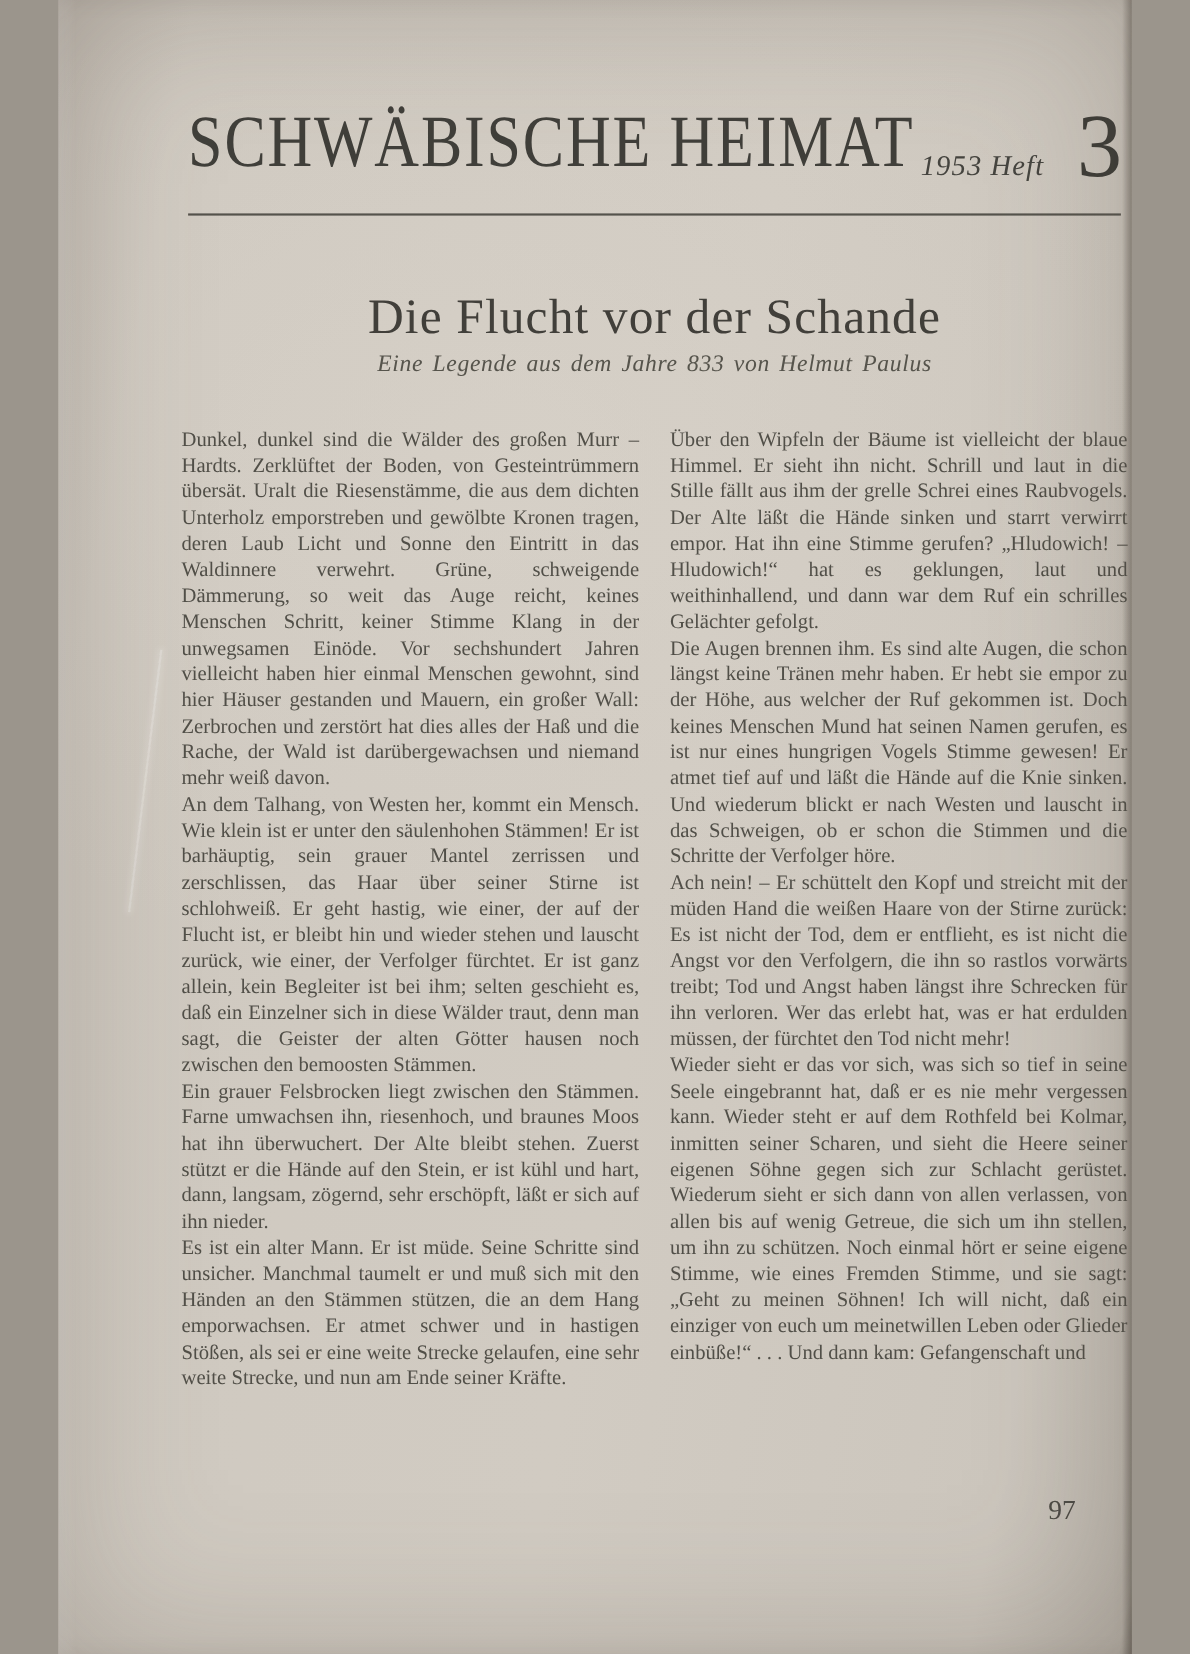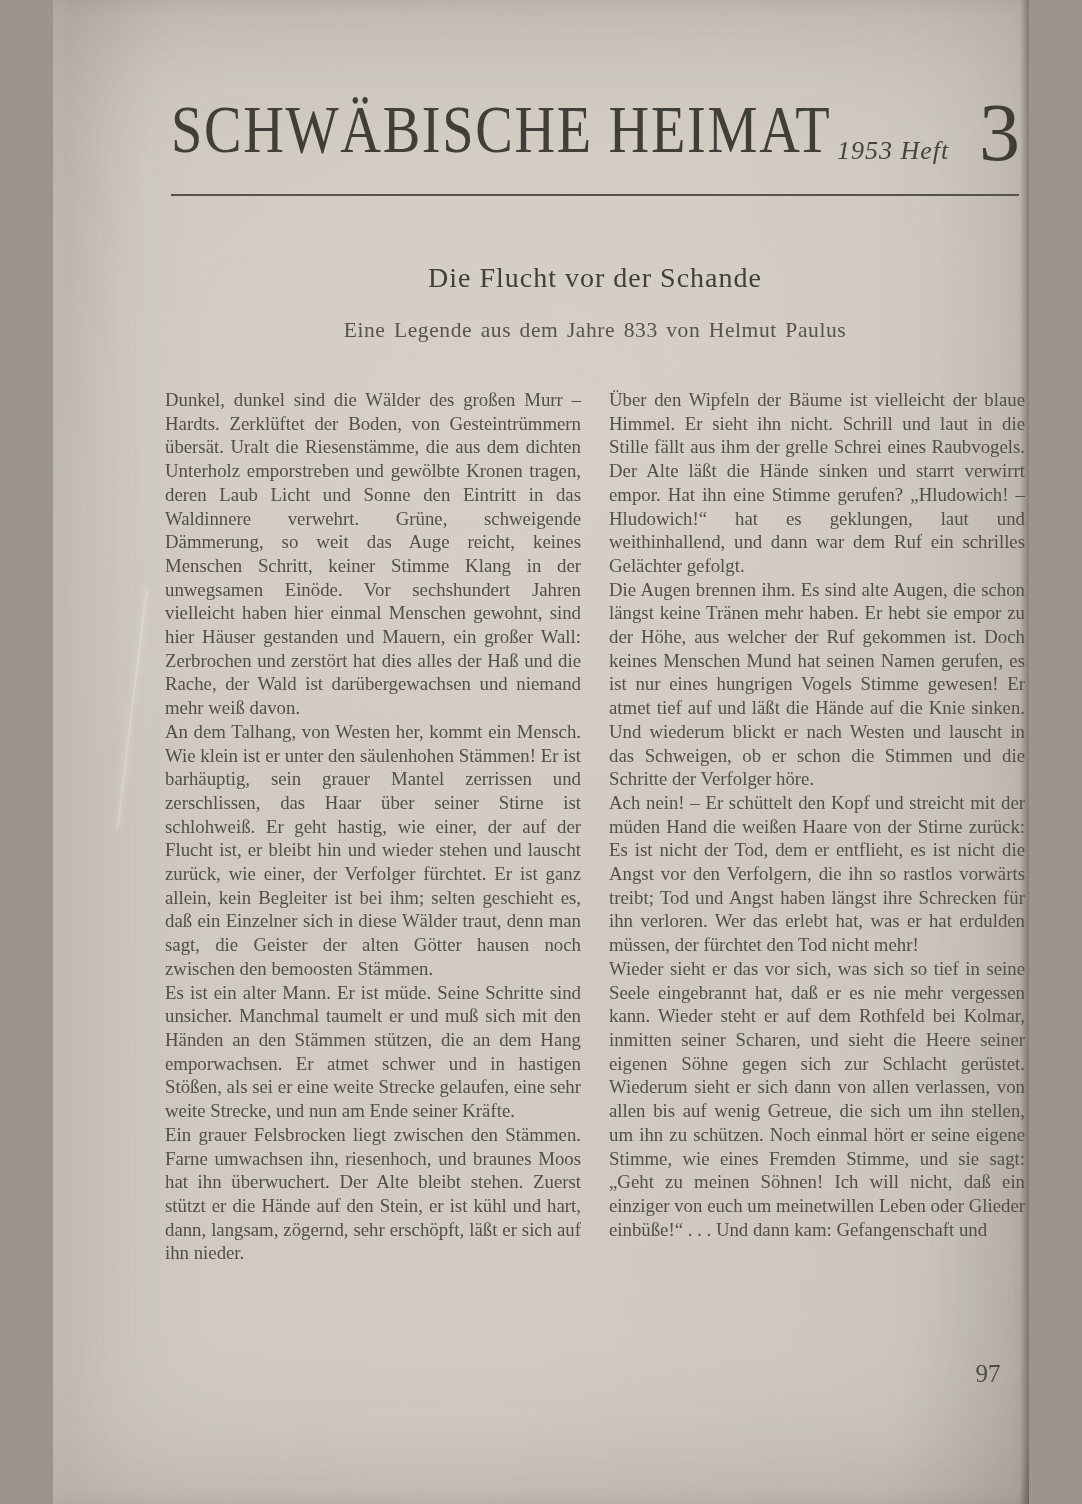--- a/index.html
+++ b/index.html
@@ -55,44 +55,44 @@
     font-size: 82px; line-height: 1; color: #3c3b36;
   }
   .masthead-rule {
     position: absolute; left: 118px; top: 194px;
     width: 848px; height: 2px;
     background: #55534c;
   }
   .article-title {
     position: absolute; left: 112px; top: 262px; width: 860px;
     margin: 0; text-align: center;
-    font-size: 28px; font-weight: 400; letter-spacing: 1px;
+    font-size: 45px; font-weight: 400; letter-spacing: 1px;
     color: #413f3a;
   }
   .article-subtitle {
     position: absolute; left: 112px; top: 318px; width: 860px;
-    text-align: center; 
+    text-align: center; font-style: italic;
     font-size: 21.5px; letter-spacing: .6px; word-spacing: 2.5px;
     color: #56544c;
   }
   .columns {
     position: absolute; left: 112px; top: 388px; width: 860px;
     display: flex; gap: 28px;
   }
   .col { width: 416px; }
   .col p {
     margin: 0; padding: 0;
     font-size: 18.8px; line-height: 23.7px;
     text-align: justify;
     color: #514f48;
     hyphens: none;
   }
   .page-number {
     position: absolute; left: 900px; top: 1360px; width: 70px;
-    text-align: center; font-size: 25px; color: #4c4a44;
+    text-align: left; font-size: 25px; color: #4c4a44;
   }
 </style>
 </head>
 <body>
 
 <div class="page">
 
   <div class="edge-left"></div>
   <div class="edge-right"></div>
   <div class="crease"></div>
@@ -106,22 +106,22 @@
   <div class="masthead-rule"></div>
 
   <h2 class="article-title">Die Flucht vor der Schande</h2>
 
   <div class="article-subtitle">Eine Legende aus dem Jahre 833 von Helmut Paulus</div>
 
   <main class="columns">
     <section class="col">
       <p>Dunkel, dunkel sind die Wälder des großen Murr – Hardts. Zerklüftet der Boden, von Gesteintrümmern übersät. Uralt die Riesenstämme, die aus dem dichten Unterholz emporstreben und gewölbte Kronen tragen, deren Laub Licht und Sonne den Eintritt in das Waldinnere verwehrt. Grüne, schweigende Dämmerung, so weit das Auge reicht, keines Menschen Schritt, keiner Stimme Klang in der unwegsamen Einöde. Vor sechshundert Jahren vielleicht haben hier einmal Menschen gewohnt, sind hier Häuser gestanden und Mauern, ein großer Wall: Zerbrochen und zerstört hat dies alles der Haß und die Rache, der Wald ist darübergewachsen und niemand mehr weiß davon.</p>
       <p>An dem Talhang, von Westen her, kommt ein Mensch. Wie klein ist er unter den säulenhohen Stämmen! Er ist barhäuptig, sein grauer Mantel zerrissen und zerschlissen, das Haar über seiner Stirne ist schlohweiß. Er geht hastig, wie einer, der auf der Flucht ist, er bleibt hin und wieder stehen und lauscht zurück, wie einer, der Verfolger fürchtet. Er ist ganz allein, kein Begleiter ist bei ihm; selten geschieht es, daß ein Einzelner sich in diese Wälder traut, denn man sagt, die Geister der alten Götter hausen noch zwischen den bemoosten Stämmen.</p>
+      <p>Ein grauer Felsbrocken liegt zwischen den Stämmen. Farne umwachsen ihn, riesenhoch, und braunes Moos hat ihn überwuchert. Der Alte bleibt stehen. Zuerst stützt er die Hände auf den Stein, er ist kühl und hart, dann, langsam, zögernd, sehr erschöpft, läßt er sich auf ihn nieder.</p>
       <p>Es ist ein alter Mann. Er ist müde. Seine Schritte sind unsicher. Manchmal taumelt er und muß sich mit den Händen an den Stämmen stützen, die an dem Hang emporwachsen. Er atmet schwer und in hastigen Stößen, als sei er eine weite Strecke gelaufen, eine sehr weite Strecke, und nun am Ende seiner Kräfte.</p>
-      <p>Ein grauer Felsbrocken liegt zwischen den Stämmen. Farne umwachsen ihn, riesenhoch, und braunes Moos hat ihn überwuchert. Der Alte bleibt stehen. Zuerst stützt er die Hände auf den Stein, er ist kühl und hart, dann, langsam, zögernd, sehr erschöpft, läßt er sich auf ihn nieder.</p>
     </section>
     <section class="col">
       <p>Über den Wipfeln der Bäume ist vielleicht der blaue Himmel. Er sieht ihn nicht. Schrill und laut in die Stille fällt aus ihm der grelle Schrei eines Raubvogels. Der Alte läßt die Hände sinken und starrt verwirrt empor. Hat ihn eine Stimme gerufen? „Hludowich! – Hludowich!“ hat es geklungen, laut und weithinhallend, und dann war dem Ruf ein schrilles Gelächter gefolgt.</p>
       <p>Die Augen brennen ihm. Es sind alte Augen, die schon längst keine Tränen mehr haben. Er hebt sie empor zu der Höhe, aus welcher der Ruf gekommen ist. Doch keines Menschen Mund hat seinen Namen gerufen, es ist nur eines hungrigen Vogels Stimme gewesen! Er atmet tief auf und läßt die Hände auf die Knie sinken. Und wiederum blickt er nach Westen und lauscht in das Schweigen, ob er schon die Stimmen und die Schritte der Verfolger höre.</p>
       <p>Ach nein! – Er schüttelt den Kopf und streicht mit der müden Hand die weißen Haare von der Stirne zurück: Es ist nicht der Tod, dem er entflieht, es ist nicht die Angst vor den Verfolgern, die ihn so rastlos vorwärts treibt; Tod und Angst haben längst ihre Schrecken für ihn verloren. Wer das erlebt hat, was er hat erdulden müssen, der fürchtet den Tod nicht mehr!</p>
       <p>Wieder sieht er das vor sich, was sich so tief in seine Seele eingebrannt hat, daß er es nie mehr vergessen kann. Wieder steht er auf dem Rothfeld bei Kolmar, inmitten seiner Scharen, und sieht die Heere seiner eigenen Söhne gegen sich zur Schlacht gerüstet. Wiederum sieht er sich dann von allen verlassen, von allen bis auf wenig Getreue, die sich um ihn stellen, um ihn zu schützen. Noch einmal hört er seine eigene Stimme, wie eines Fremden Stimme, und sie sagt: „Geht zu meinen Söhnen! Ich will nicht, daß ein einziger von euch um meinetwillen Leben oder Glieder einbüße!“ . . . Und dann kam: Gefangenschaft und</p>
     </section>
   </main>
 
   <div class="page-number">97</div>

